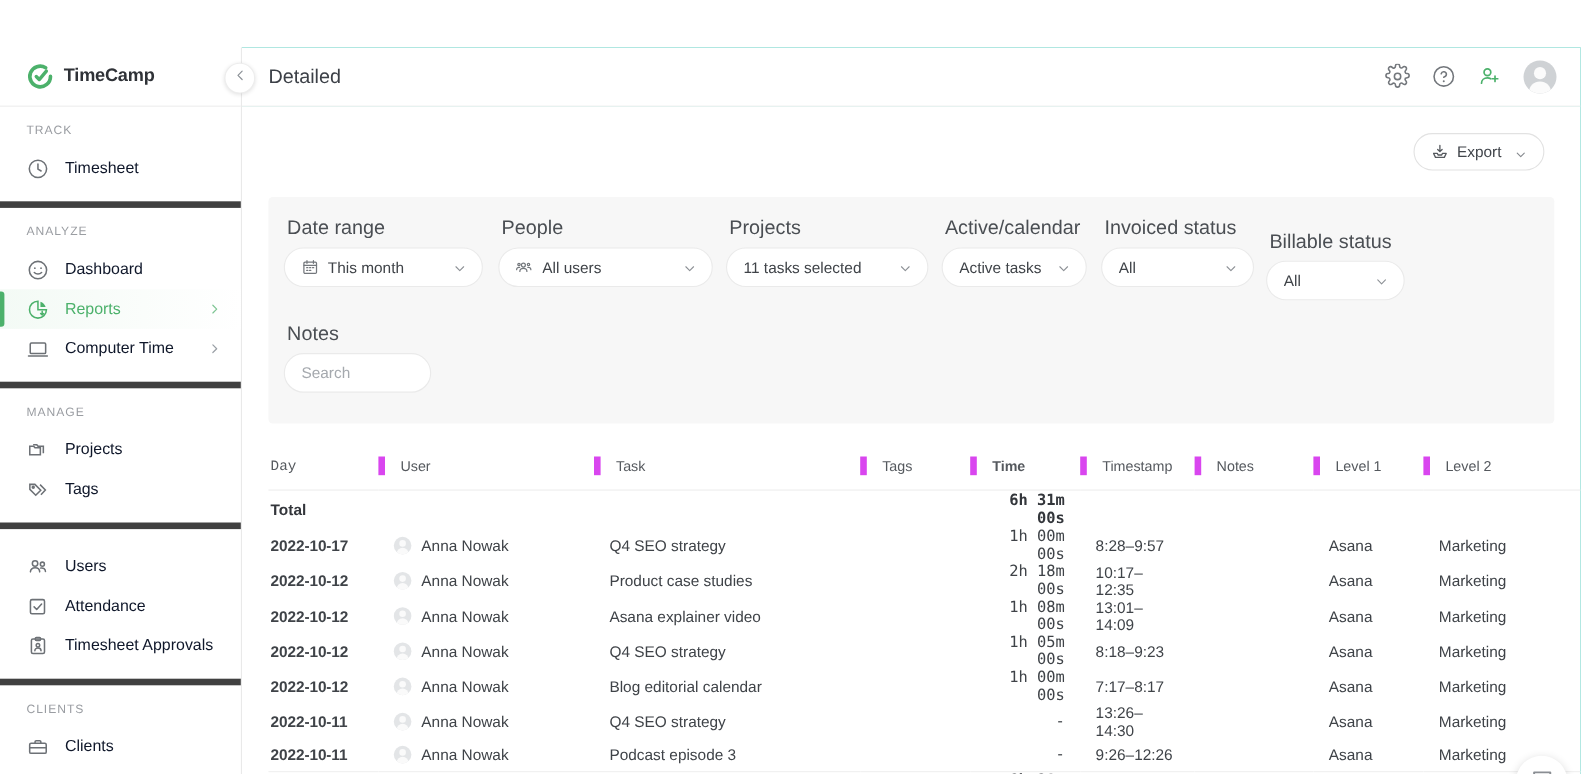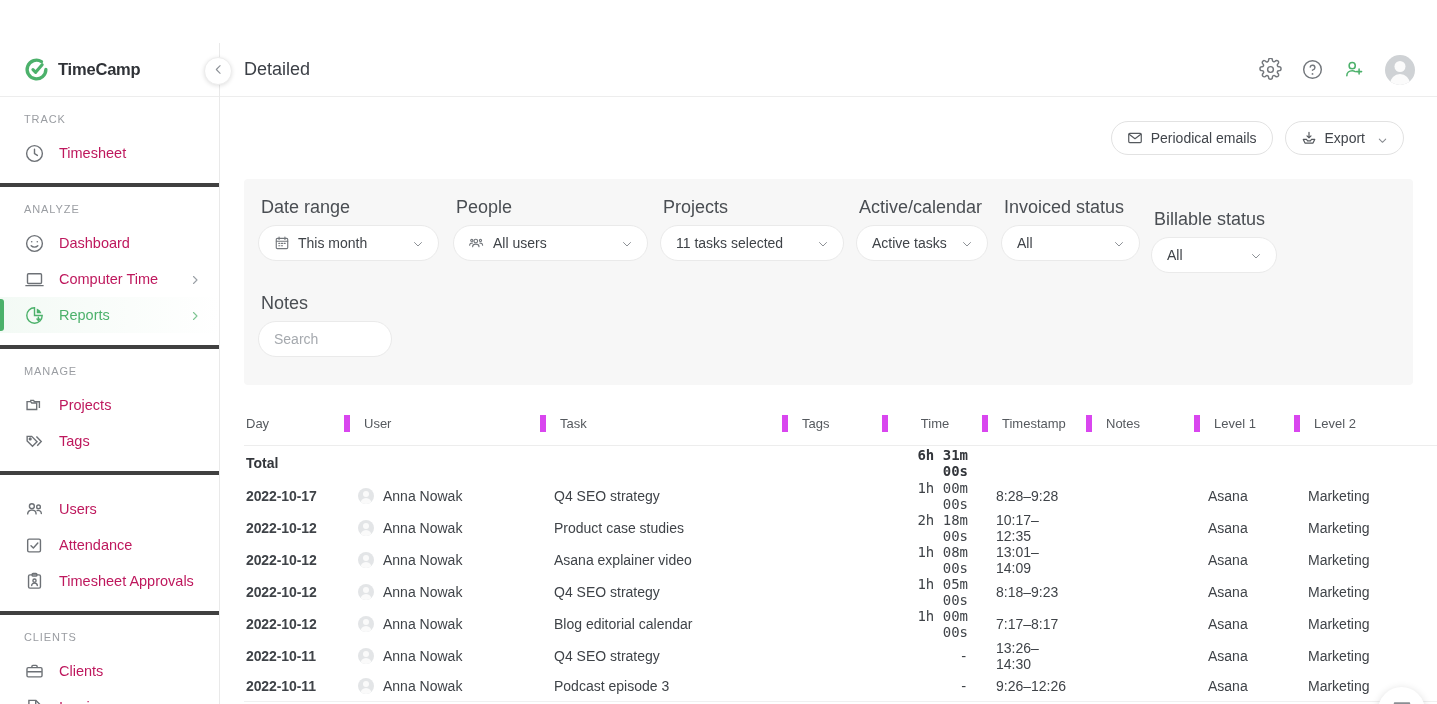--- a/index.html
+++ b/index.html
@@ -24,30 +24,30 @@
   .brand {
     height: 54px; display: flex; align-items: center; gap: 9px;
     padding-left: 24px;
     border-bottom: 1px solid #ededed;
   }
   .brand-logo { width: 25px; height: 25px; flex: 0 0 25px; }
   .brand-name {
     font-size: 16.5px; font-weight: bold; color: #2f3237;
     letter-spacing: -0.2px;
   }
-  .nav-group { padding: 16px 0 12px 0; border-bottom: 4px solid #404040; }
+  .nav-group { padding: 16px 0 12px 0; border-bottom: 6px solid #404040; }
   .nav-group:last-child { border-bottom: none; }
   .group-title {
     font-size: 11px; letter-spacing: 0.9px; color: #9a9da2;
     padding: 0 0 10px 24px; text-transform: uppercase;
   }
   .nav-item {
     display: flex; align-items: center; gap: 14px;
     height: 36px; padding-left: 24px; padding-right: 18px;
-    font-size: 14.5px; color: #be185d; cursor: pointer;
+    font-size: 14.5px; color: #0f172a; cursor: pointer;
     position: relative;
   }
   .nav-item .ico { width: 21px; height: 21px; flex: 0 0 21px; color: #6d7176; }
   .nav-item .label { flex: 1 1 auto; white-space: nowrap; }
   .nav-item .chev { width: 12px; height: 12px; color: #9aa0a6; flex: 0 0 12px; }
   .nav-item.active { color: #4cb16b; background: linear-gradient(90deg,#f3faf5,#ffffff); }
   .nav-item.active .ico { color: #4cb16b; }
   .nav-item.active .chev { color: #7ec593; }
   .nav-item.active::before {
     content: ""; position: absolute; left: 0; top: 2px; bottom: 2px;
@@ -120,22 +120,22 @@
 
   
   .tablewrap { margin: 30px 24px 0 24px; position: relative; }
   table.rep { width: 1420px; border-collapse: collapse; table-layout: fixed; }
   table.rep th {
     font-size: 13px; font-weight: normal; color: #55595e;
     text-align: left; padding: 0 0 13px 0; vertical-align: bottom;
     border-bottom: 1px solid #ededed;
   }
   table.rep th .hd { padding: 0 14px; border-left: 6px solid #d946ef; line-height: 17px; }
-  table.rep th.first .hd { border-left: none; padding-left: 2px; }
-  table.rep th.num { text-align: center; }
+  table.rep th.first .hd { border-left: none; padding-left: 2px; font-family: Liberation Mono, monospace; }
+  table.rep th.num { text-align: left; font-weight: bold; }
   table.rep td {
     font-size: 14px; color: #3f4348; height: 29.5px; padding: 0;
     vertical-align: middle;
   }
   table.rep td .cel { padding: 0 14px; }
   table.rep td.first .cel { padding-left: 2px; }
   tr.total td { font-weight: bold; color: #33363b; height: 34px; }
   tr.total.bottom td { border-top: 1px solid #f0f0f0; }
   td.day { font-weight: bold; color: #33363b; letter-spacing: -0.1px; }
   td.user .cel { display: flex; align-items: center; gap: 9px; }
@@ -202,43 +202,43 @@
         <span class="ico">
           <svg viewBox="0 0 24 24" width="21" height="21" fill="none" stroke="currentColor" stroke-width="1.6">
               <circle cx="12" cy="12" r="9"></circle>
               <circle cx="8.8" cy="10" r=".9" fill="currentColor" stroke="none"></circle>
               <circle cx="15.2" cy="10" r=".9" fill="currentColor" stroke="none"></circle>
               <path d="M8.2 14.6c1 1 2.3 1.5 3.8 1.5s2.8-.5 3.8-1.5" stroke-linecap="round"></path>
             </svg>
         </span>
         <span class="label">Dashboard</span>
       </div>
-      <div class="nav-item">
-        <span class="ico">
-          <svg viewBox="0 0 24 24" width="21" height="21" fill="none" stroke="currentColor" stroke-width="1.6">
-              <rect x="4" y="5.5" width="16" height="11" rx="1.2"></rect>
-              <path d="M2.2 19h19.6" stroke-linecap="round"></path>
-            </svg>
-        </span>
-        <span class="label">Computer Time</span>
-        <span class="chev">
-          <svg viewBox="0 0 24 24" width="12" height="12" fill="none" stroke="currentColor" stroke-width="2.2">
-              <path d="M9 5l7 7-7 7" stroke-linecap="round" stroke-linejoin="round"></path>
-            </svg>
-        </span>
-      </div>
       <div class="nav-item active">
         <span class="ico">
           <svg viewBox="0 0 24 24" width="21" height="21" fill="none" stroke="currentColor" stroke-width="1.6">
             <path d="M12 3.2A8.8 8.8 0 1 0 20.8 12H12z"></path>
             <path d="M14.6 3.9A8.8 8.8 0 0 1 20 9.3h-5.4z" fill="currentColor" stroke="none"></path>
             <path d="M16.4 13.8v3.8m0 0l-1.6-1.6m1.6 1.6l1.6-1.6" stroke-linecap="round"></path>
           </svg>
         </span>
         <span class="label">Reports</span>
+        <span class="chev">
+          <svg viewBox="0 0 24 24" width="12" height="12" fill="none" stroke="currentColor" stroke-width="2.2">
+              <path d="M9 5l7 7-7 7" stroke-linecap="round" stroke-linejoin="round"></path>
+            </svg>
+        </span>
+      </div>
+      <div class="nav-item">
+        <span class="ico">
+          <svg viewBox="0 0 24 24" width="21" height="21" fill="none" stroke="currentColor" stroke-width="1.6">
+              <rect x="4" y="5.5" width="16" height="11" rx="1.2"></rect>
+              <path d="M2.2 19h19.6" stroke-linecap="round"></path>
+            </svg>
+        </span>
+        <span class="label">Computer Time</span>
         <span class="chev">
           <svg viewBox="0 0 24 24" width="12" height="12" fill="none" stroke="currentColor" stroke-width="2.2">
               <path d="M9 5l7 7-7 7" stroke-linecap="round" stroke-linejoin="round"></path>
             </svg>
         </span>
       </div>
     </div>
 
     <div class="nav-group">
       <div class="group-title">MANAGE</div>
@@ -356,29 +356,20 @@
         <span class="avatar">
           <span class="head"></span>
           <span class="body"></span>
         </span>
       </div>
     </div>
 
     <div class="content">
 
       <div class="btnrow">
-        <div class="btn">
-          <span class="bico">
-            <svg viewBox="0 0 24 24" width="16" height="16" fill="none" stroke="currentColor" stroke-width="1.8">
-                <rect x="2.6" y="5.2" width="18.8" height="13.6" rx="1.6"></rect>
-                <path d="M3.2 6.4l8.8 6.6 8.8-6.6" stroke-linecap="round" stroke-linejoin="round"></path>
-              </svg>
-          </span>
-          <span>Periodical emails</span>
-        </div>
         <div class="btn">
           <span class="bico">
             <svg viewBox="0 0 24 24" width="16" height="16" fill="none" stroke="currentColor" stroke-width="1.8">
                 <path d="M12 3.4v8.4m0 0l-3-3m3 3l3-3" stroke-linecap="round" stroke-linejoin="round"></path>
                 <path d="M3.4 14.2h5l1.4 2.2h4.4l1.4-2.2h5l-2.6 5.4H6z" stroke-linejoin="round"></path>
               </svg>
           </span>
           <span>Export</span>
           <span class="chev">
             <svg viewBox="0 0 24 24" width="11" height="11" fill="none" stroke="currentColor" stroke-width="2.2">
@@ -582,21 +573,21 @@
                 <td class="task">
                   <div class="cel">Q4 SEO strategy</div>
                 </td>
                 <td class="tags">
                   <div class="cel"></div>
                 </td>
                 <td class="time">
                   <div class="cel">1h  00m  00s</div>
                 </td>
                 <td class="ts">
-                  <div class="cel">8:28–9:28</div>
+                  <div class="cel">8:28–9:57</div>
                 </td>
                 <td class="notes">
                   <div class="cel"></div>
                 </td>
                 <td class="l1">
                   <div class="cel">Asana</div>
                 </td>
                 <td class="l2">
                   <div class="cel">Marketing</div>
                 </td>

